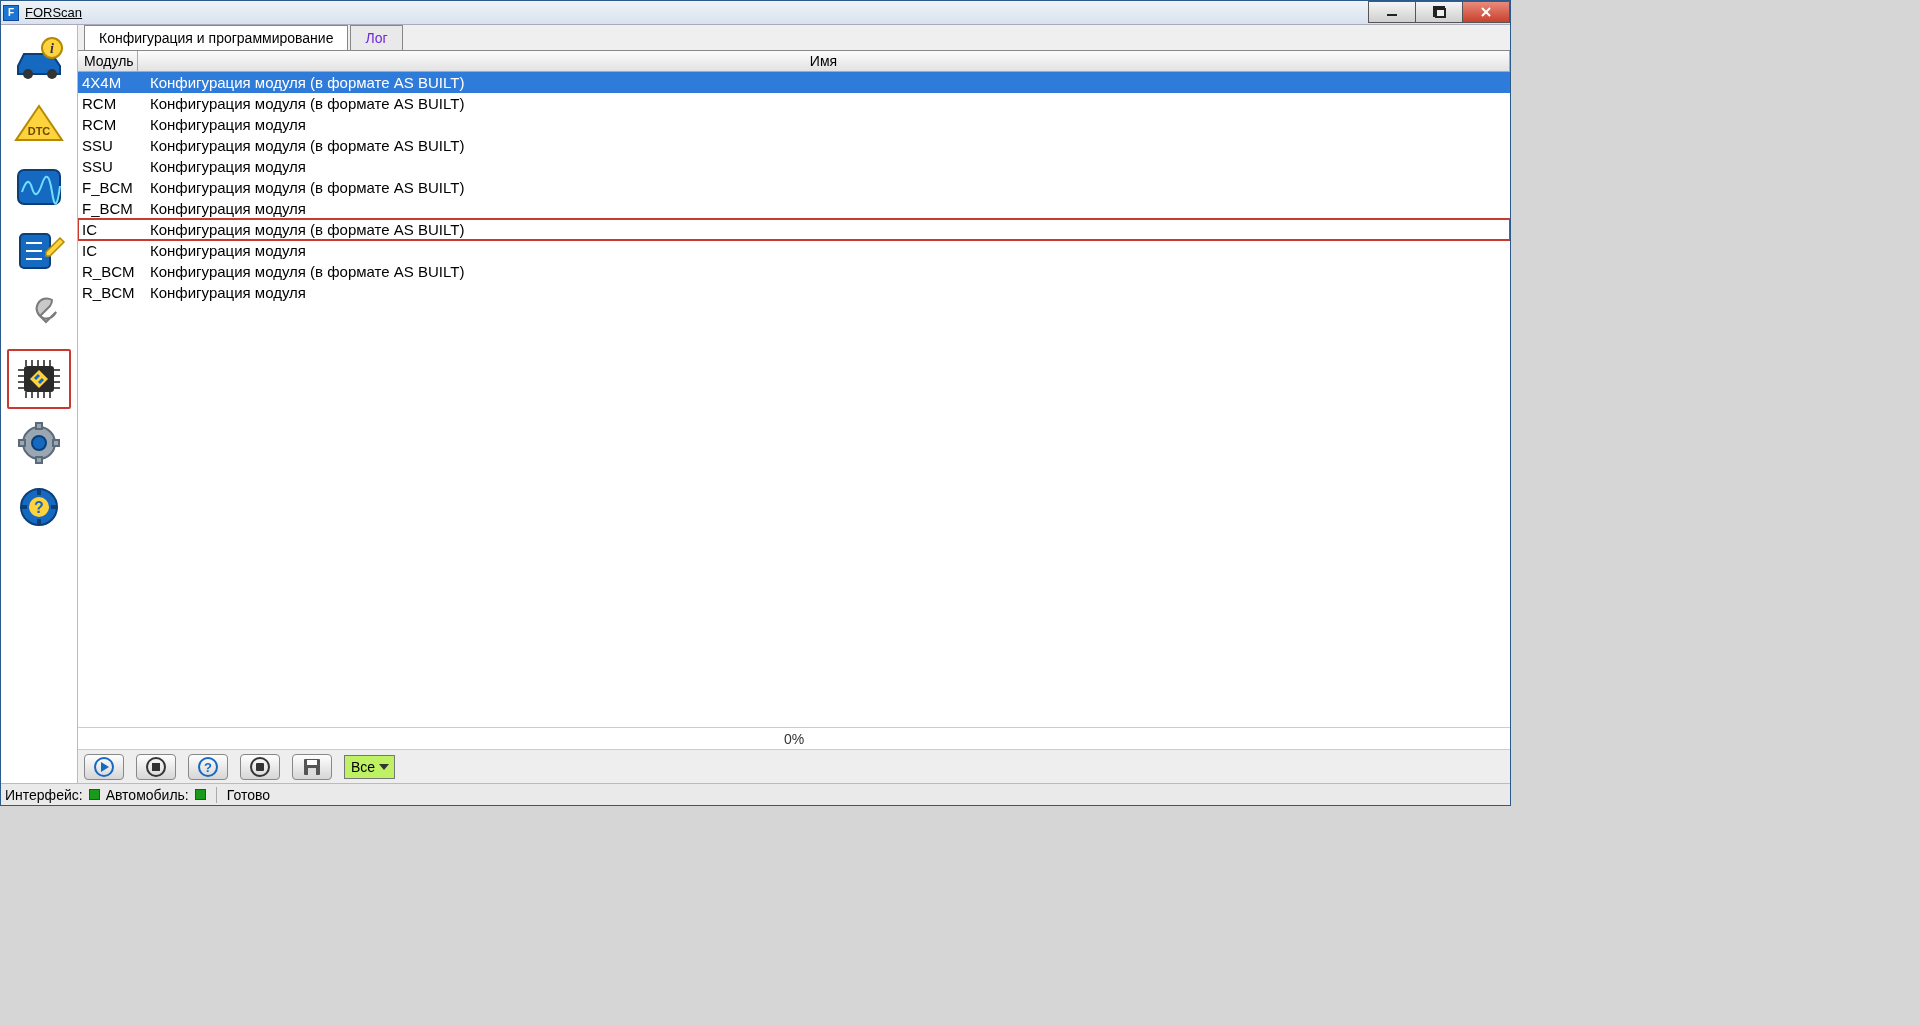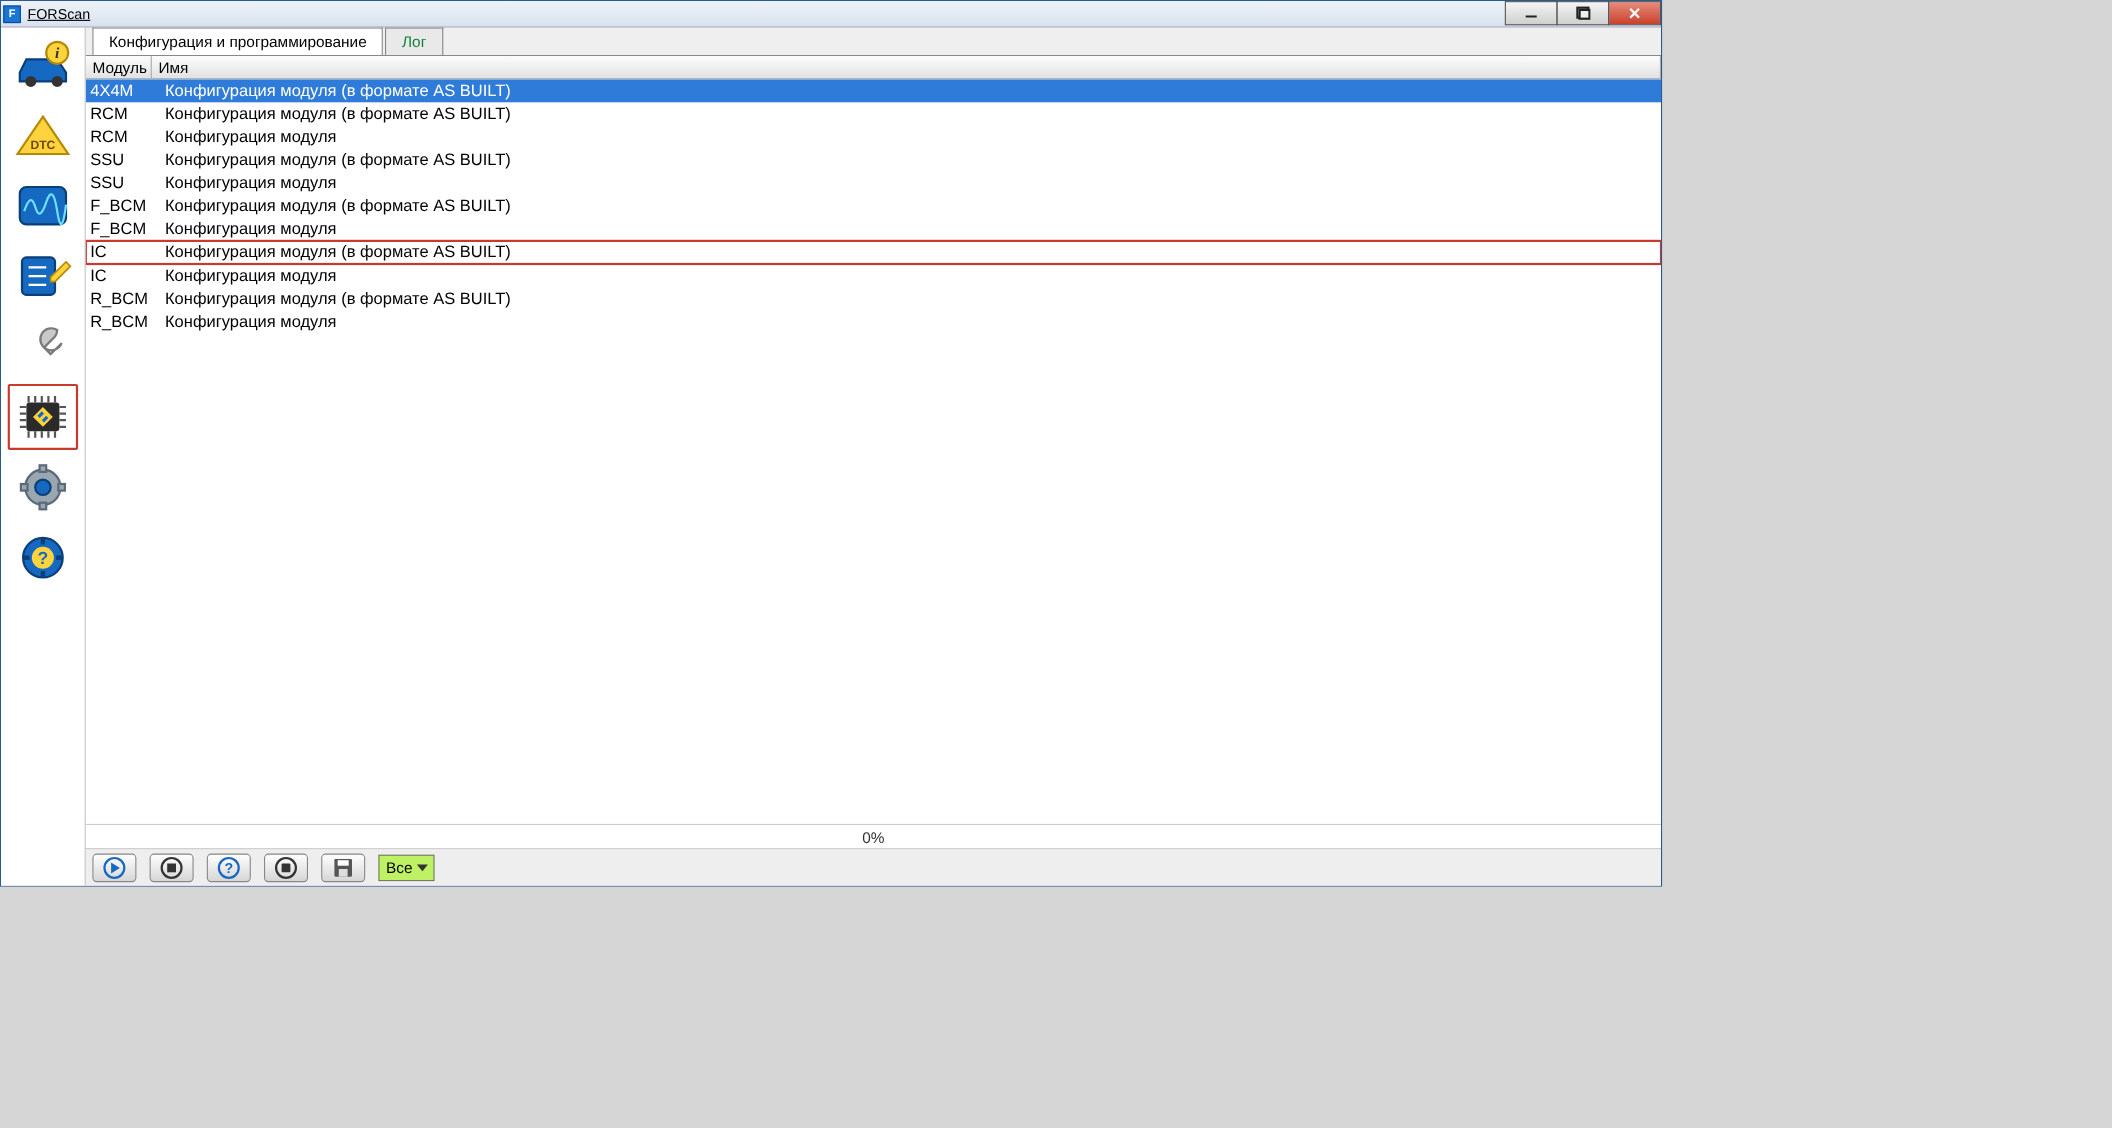--- a/index.html
+++ b/index.html
@@ -74,28 +74,29 @@
   }
   .tab {
     padding:4px 14px 4px 14px;
     border:1px solid #888;
     border-bottom:none;
     background:#fff;
     font-size:14px;
     margin-right:2px;
     position:relative;
   }
-  .tab.inactive { background:#e9e9e9; color:#15803d;}
+  .tab.inactive { background:#e9e9e9; color:#6d28d9;}
   .tab.active { background:#fff; z-index:2; }
 
   .col-headers {
     display:flex;
     background: linear-gradient(#fcfcfc,#e2e2e2);
     border-bottom:1px solid #aaa;
     font-size:14px;
+    text-align:center;
   }
   .col-headers .col {
     padding:2px 6px;
     border-right:1px solid #aaa;
   }
   .col-module { width:60px; }
   .col-name { flex:1; }
 
   .rows { flex:1; background:#fff; overflow:auto; font-size:15px; }
   .row { display:flex; height:21px; align-items:center; }
@@ -375,13 +376,21 @@
         <div class="select-wrap">
           <select class="tb-select">
             <option>Все</option>
           </select>
         </div>
       </div>
 
     </div>
   </div>
 
+  <div class="statusbar">
+    <span>Интерфейс:</span>
+    <span class="sq"></span>
+    <span>Автомобиль:</span>
+    <span class="sq"></span>
+    <span class="sep"></span>
+    <span>Готово</span>
+  </div>
 </div>
 
 </body></html>

